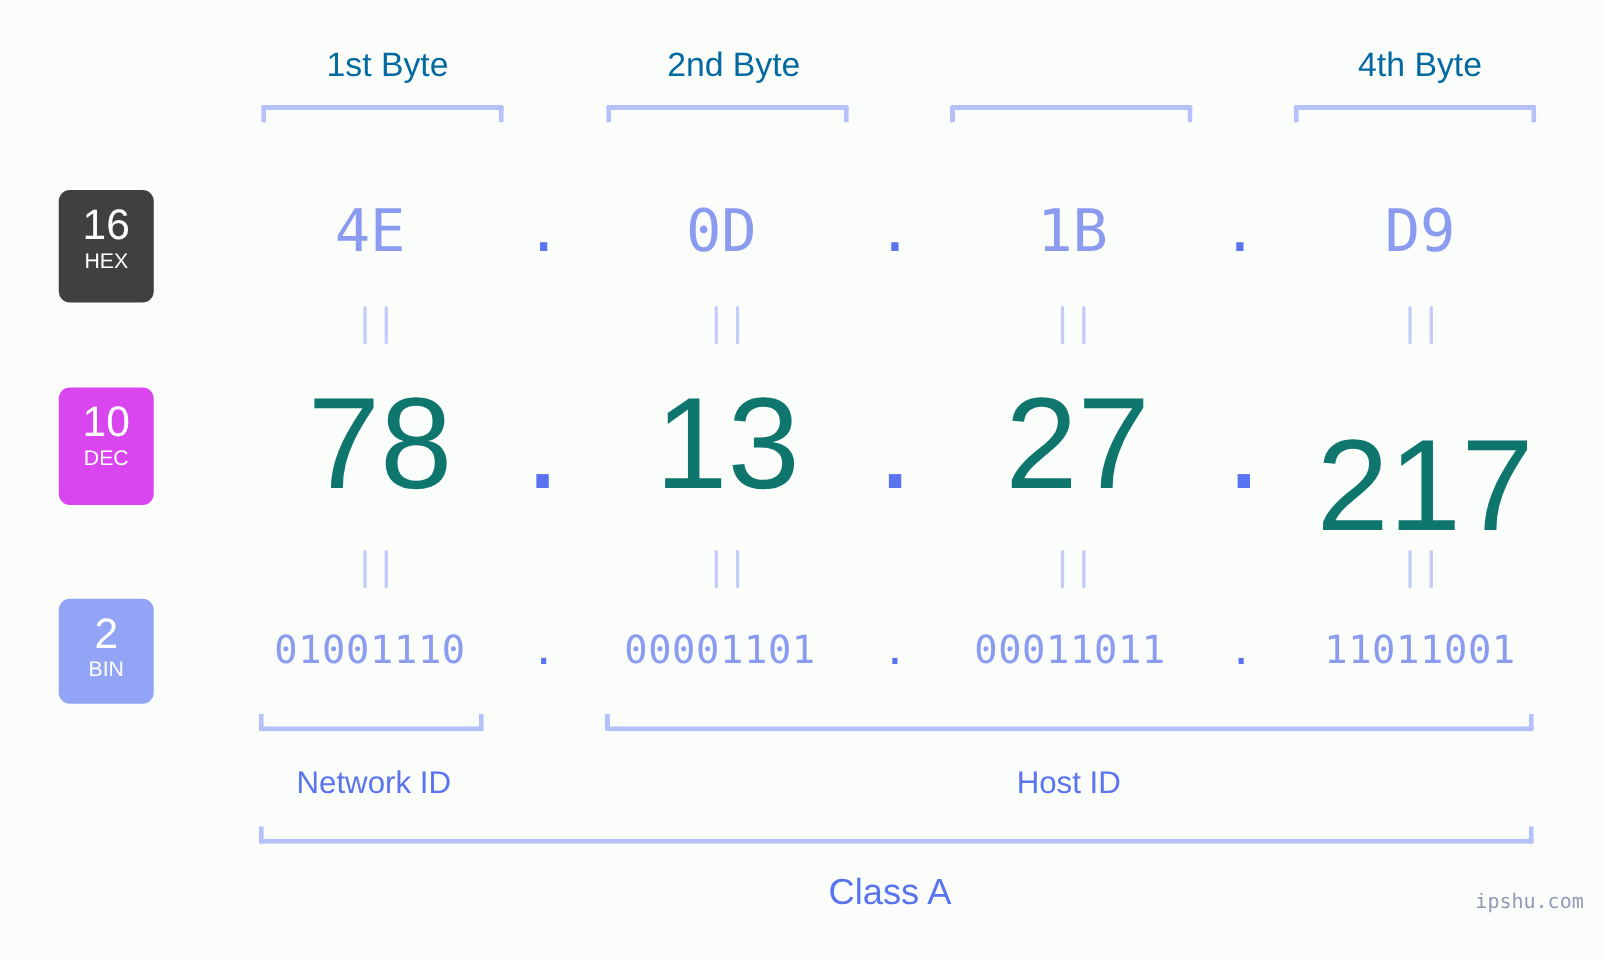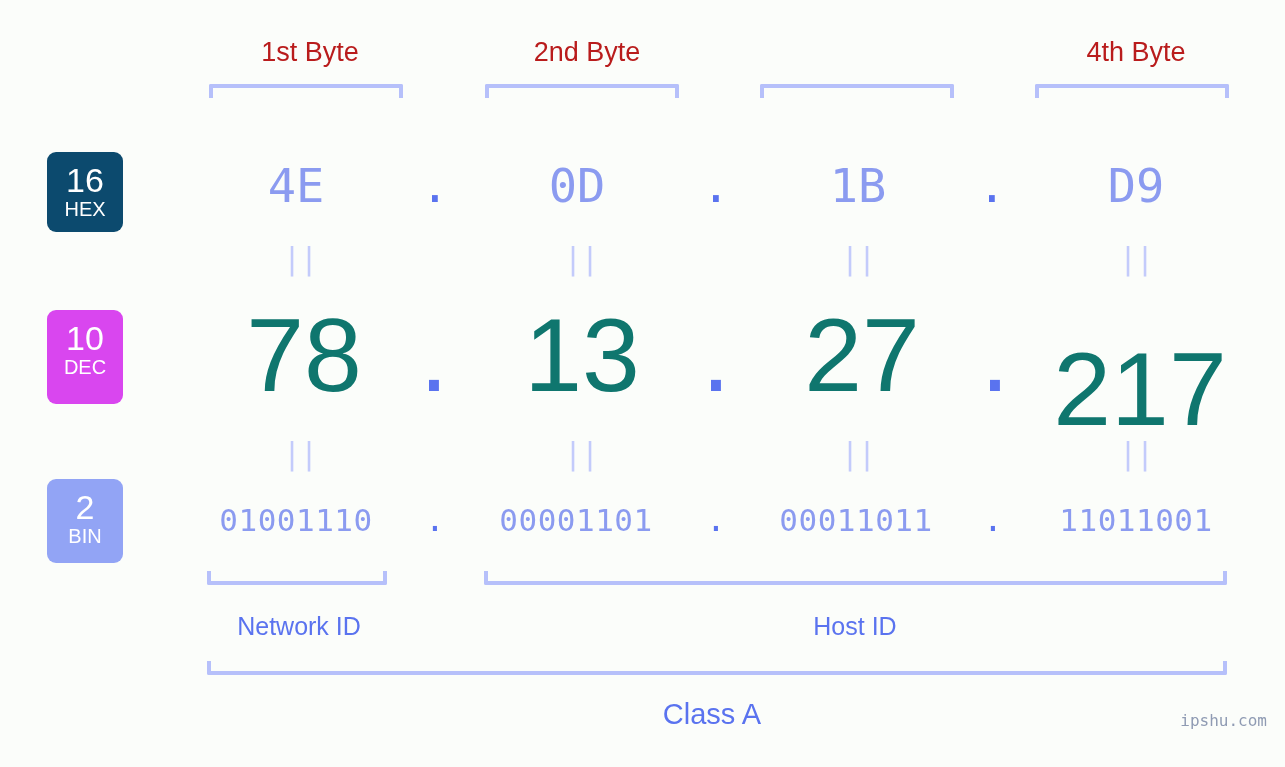--- a/index.html
+++ b/index.html
@@ -21,21 +21,21 @@
   }
 
   
   .byte-label {
     position: absolute;
     top: 32px;
     height: 40px;
     line-height: 40px;
     text-align: center;
     font-size: 27px;
-    color: #b91c1c;
+    color: #0369a1;
     white-space: nowrap;
     letter-spacing: 0px;
   }
 
   
   .bracket-down {
     position: absolute;
     border-top: 4px solid #b6c0fa;
     border-left: 4px solid #b6c0fa;
     border-right: 4px solid #b6c0fa;
@@ -65,25 +65,25 @@
     padding-top: 10px;
   }
   .badge .num {
     display: block;
     font-size: 34px;
     line-height: 36px;
     font-weight: 400;
   }
   .badge .nm {
     display: block;
-    font-size: 20px;
+    font-size: 17px;
     line-height: 22px;
     font-weight: 400;
   }
-  #badge-hex { top: 152px; height: 80px; background: #0c4a6e; }
+  #badge-hex { top: 152px; height: 90px; background: #404040; }
   #badge-dec { top: 310px; height: 94px; background: #d946ef; }
   #badge-bin { top: 479px; height: 84px; background: #92a4f5; }
 
   
   .row {
     position: absolute;
     left: 0;
     width: 1285px;
     display: block;
   }

